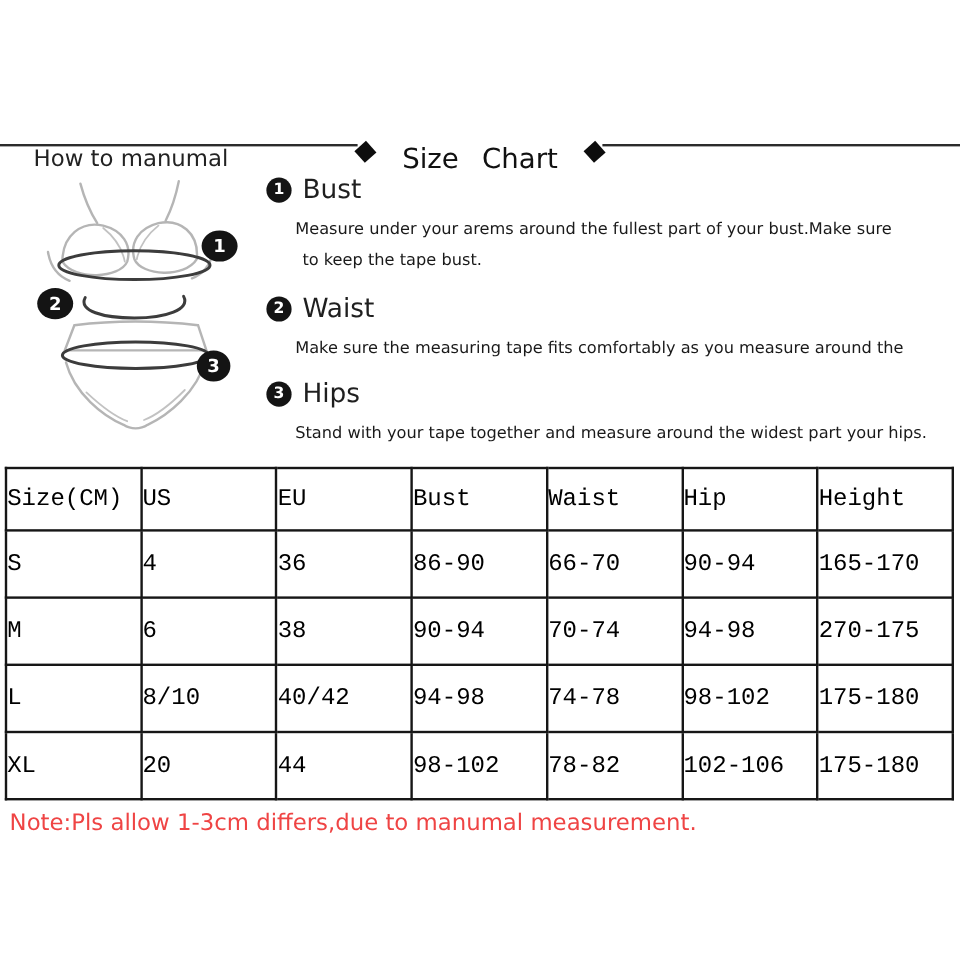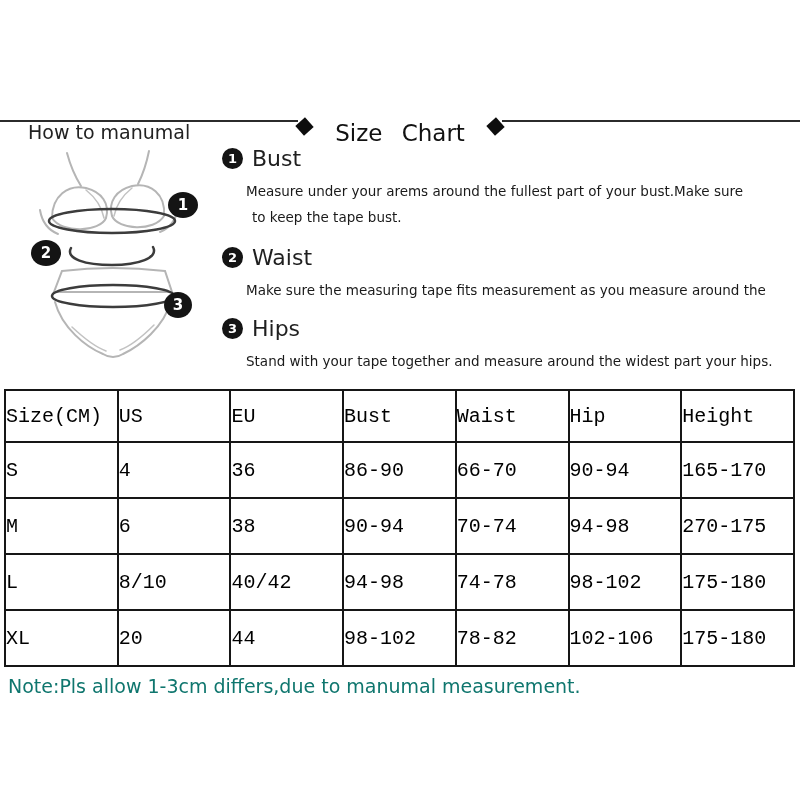--- a/index.html
+++ b/index.html
@@ -38,21 +38,21 @@
 
   
   .size-table { position:absolute; left:4px; top:389px; width:791px;
     border-collapse:collapse; table-layout:fixed;
     font-family:"Liberation Mono", monospace; font-size:20px; color:#000; }
   .size-table td, .size-table th { border:2px solid #161616; text-align:left;
     font-weight:normal; height:56px; white-space:nowrap; }
   .size-table th { height:52px; }
 
   
-  .note { position:absolute; left:8px; top:675px; font-size:19px; color:#0f766e; }
+  .note { position:absolute; left:8px; top:675px; font-size:19px; color:#ef4444; }
 </style>
 </head>
 <body>
 
 <div class="size-chart-header">
   <div class="rule"></div>
   <div class="diamond"></div>
   <div class="header-title">Size Chart</div>
   <div class="diamond"></div>
   <div class="rule"></div>
@@ -109,21 +109,21 @@
       <div class="line2">to keep the tape bust.</div>
     </div>
   </div>
 
   <div class="m-section gap-a">
     <div class="m-head">
       <div class="m-badge">2</div>
       <div class="m-title">Waist</div>
     </div>
     <div class="m-body">
-      <div>Make sure the measuring tape fits measurement as you measure around the</div>
+      <div>Make sure the measuring tape fits comfortably as you measure around the</div>
     </div>
   </div>
 
   <div class="m-section gap-b">
     <div class="m-head">
       <div class="m-badge">3</div>
       <div class="m-title">Hips</div>
     </div>
     <div class="m-body">
       <div>Stand with your tape together and measure around the widest part your hips.</div>

